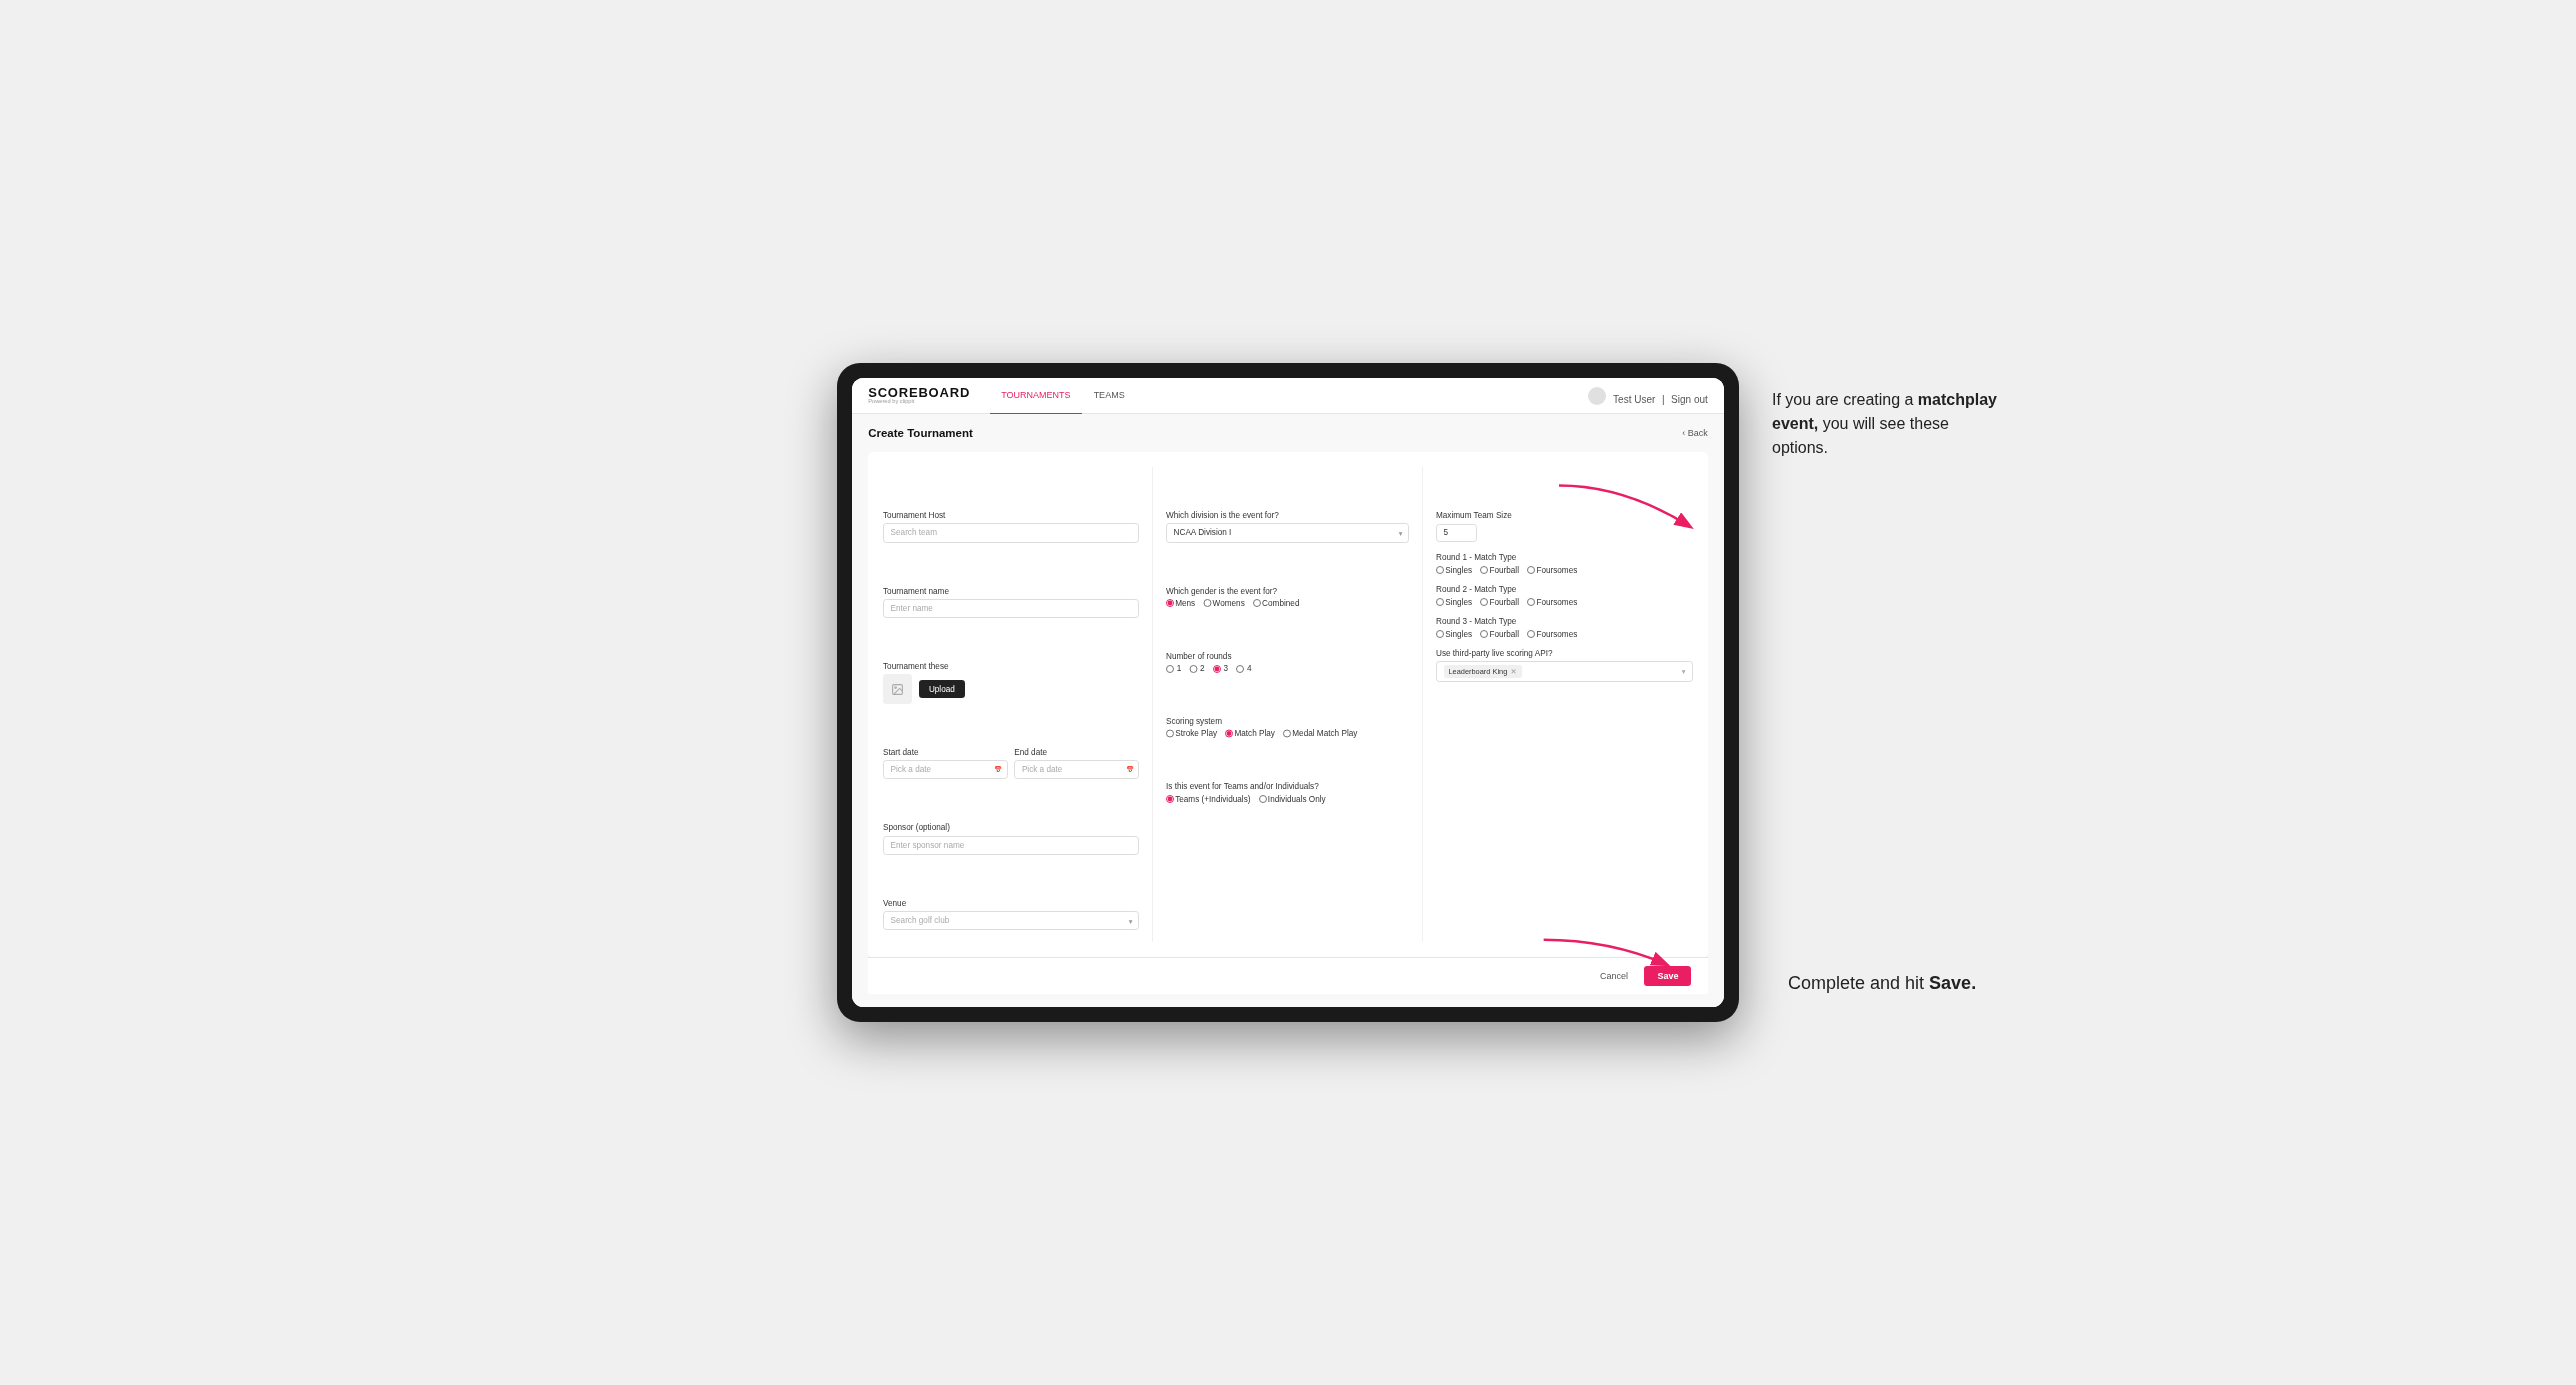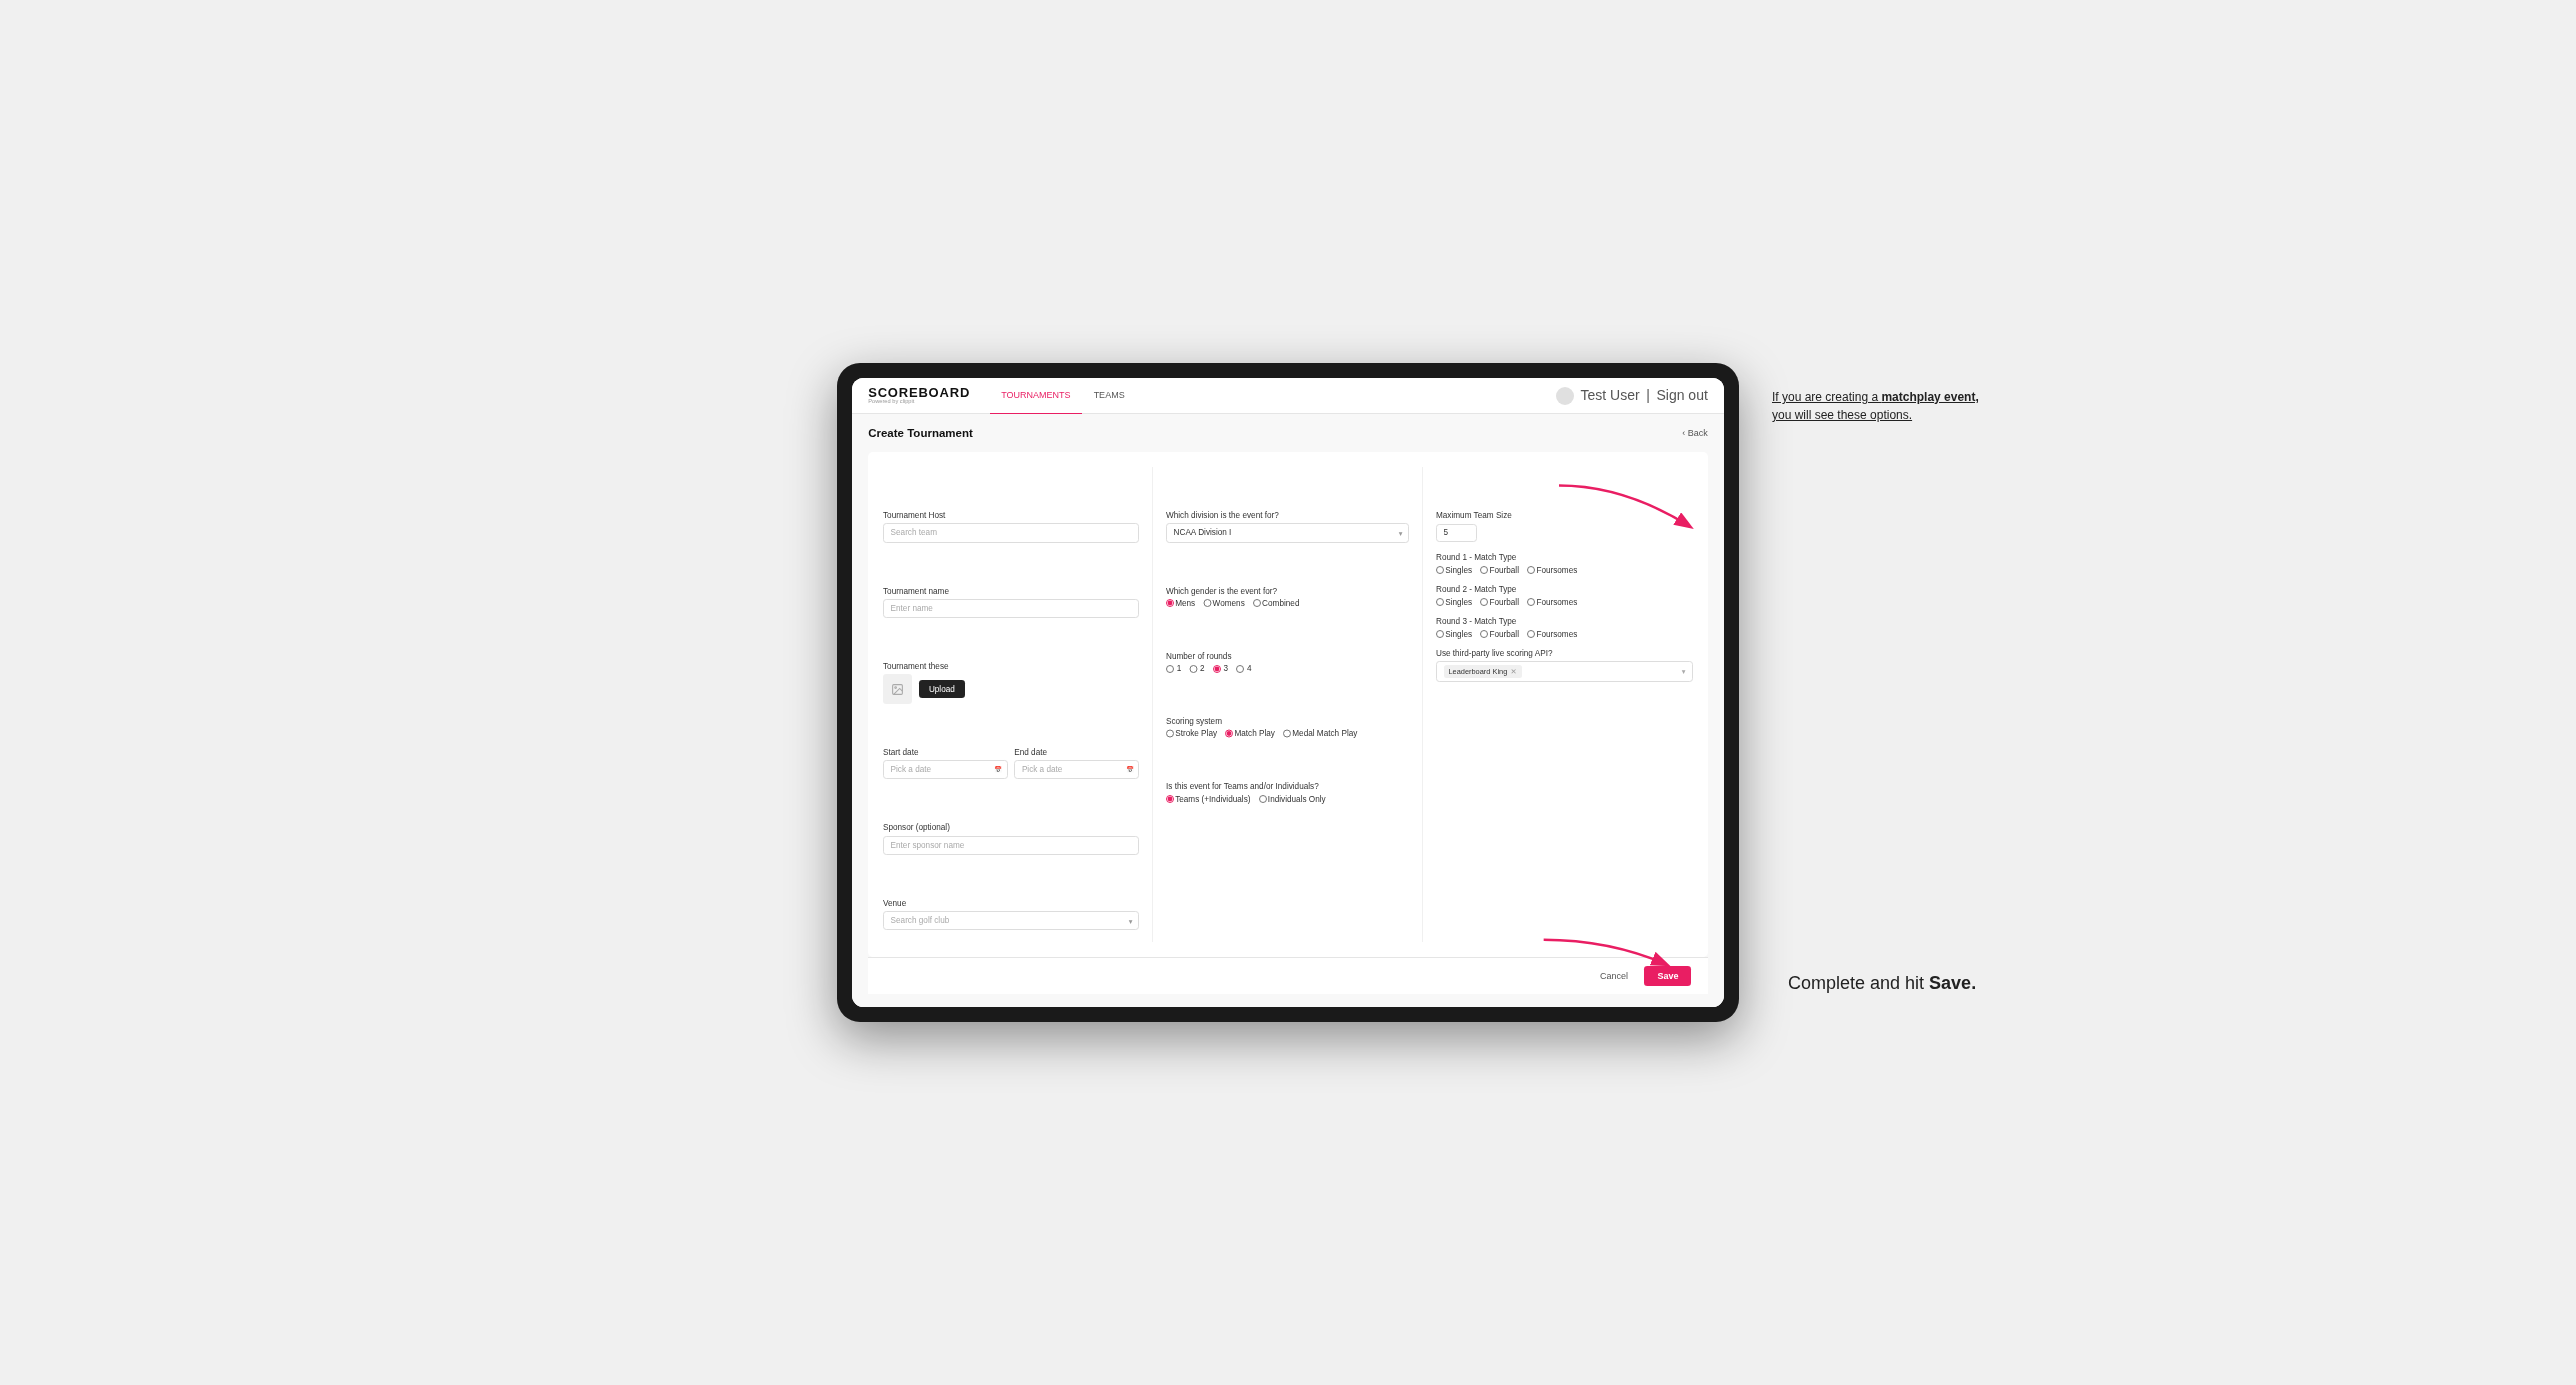--- a/index.html
+++ b/index.html
@@ -76,23 +76,23 @@
       cursor: pointer;
       border-bottom: 1.6px solid transparent;
       justify-content: flex-end;
     }
     .nav-tab.active {
       color: #e91e63;
       border-bottom: 1.6px solid #e91e63;
     }
     .nav-right {
       display: flex;
-      align-items: flex-start;
+      align-items: flex-end;
       gap: 6.6px;
-      font-size: 14px;
+      font-size: 10px;
       color: #555;
     }
     .user-avatar {
       width: 18px;
       height: 18px;
       background: #e0e0e0;
       border-radius: 50%;
     }
     .sign-out {
       color: #555;
@@ -355,24 +355,23 @@
       font-size: 9px;
       font-weight: 600;
       cursor: pointer;
     }
     
     .annotation-right {
       position: absolute;
       right: -262px;
       top: 24.6px;
       width: 229px;
-      font-size: 12px;
+      font-size: 16px;
       line-height: 1.5;
       color: #222;
-      text-decoration: underline;
     }
     .annotation-right .bold { font-weight: 800; }
     .annotation-bottom {
       position: absolute;
       right: -262px;
       bottom: 24.6px;
       width: 213px;
       font-size: 18px;
       line-height: 1.5;
       color: #222;

